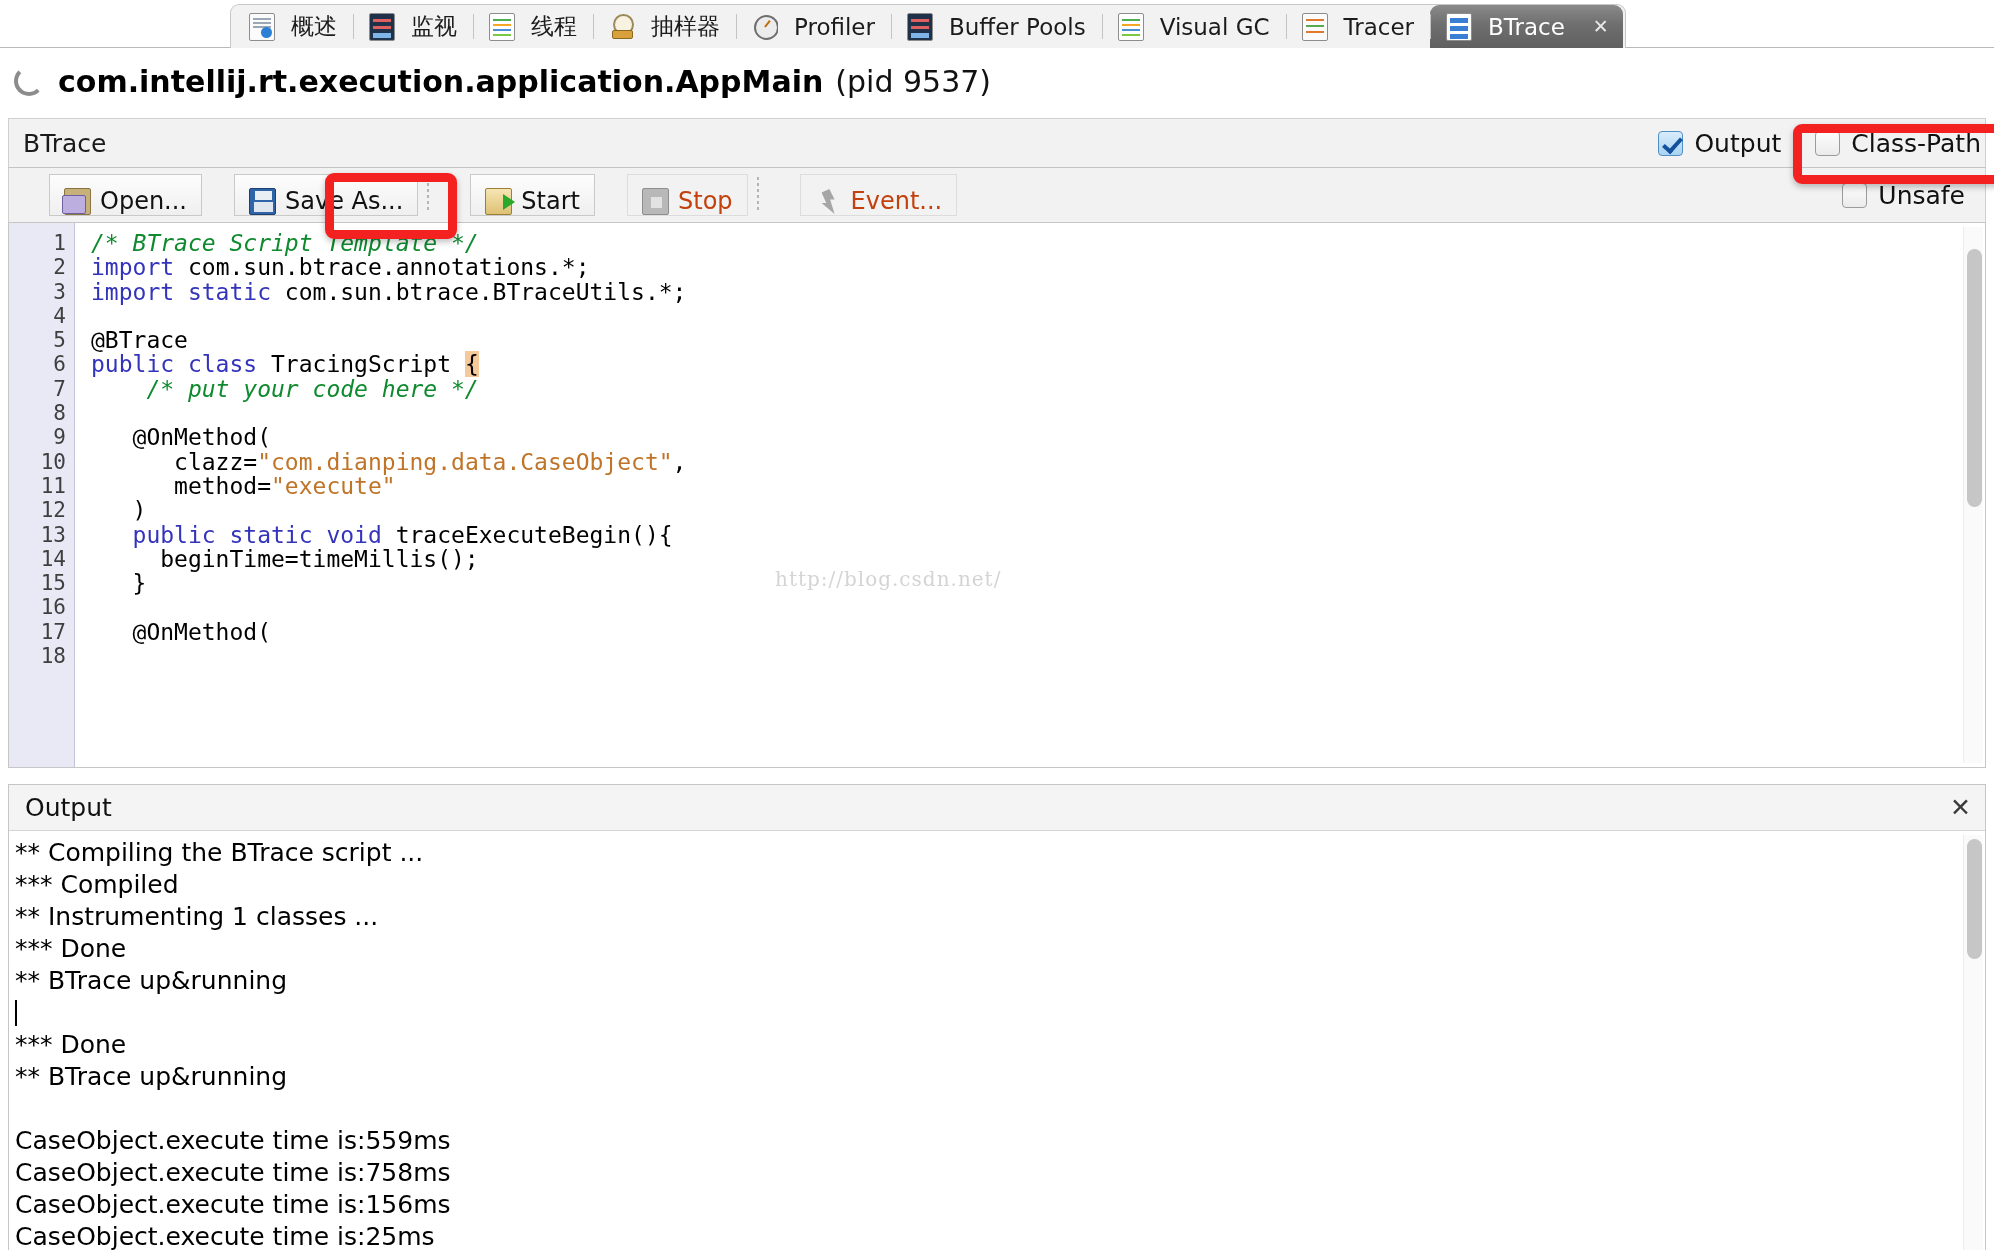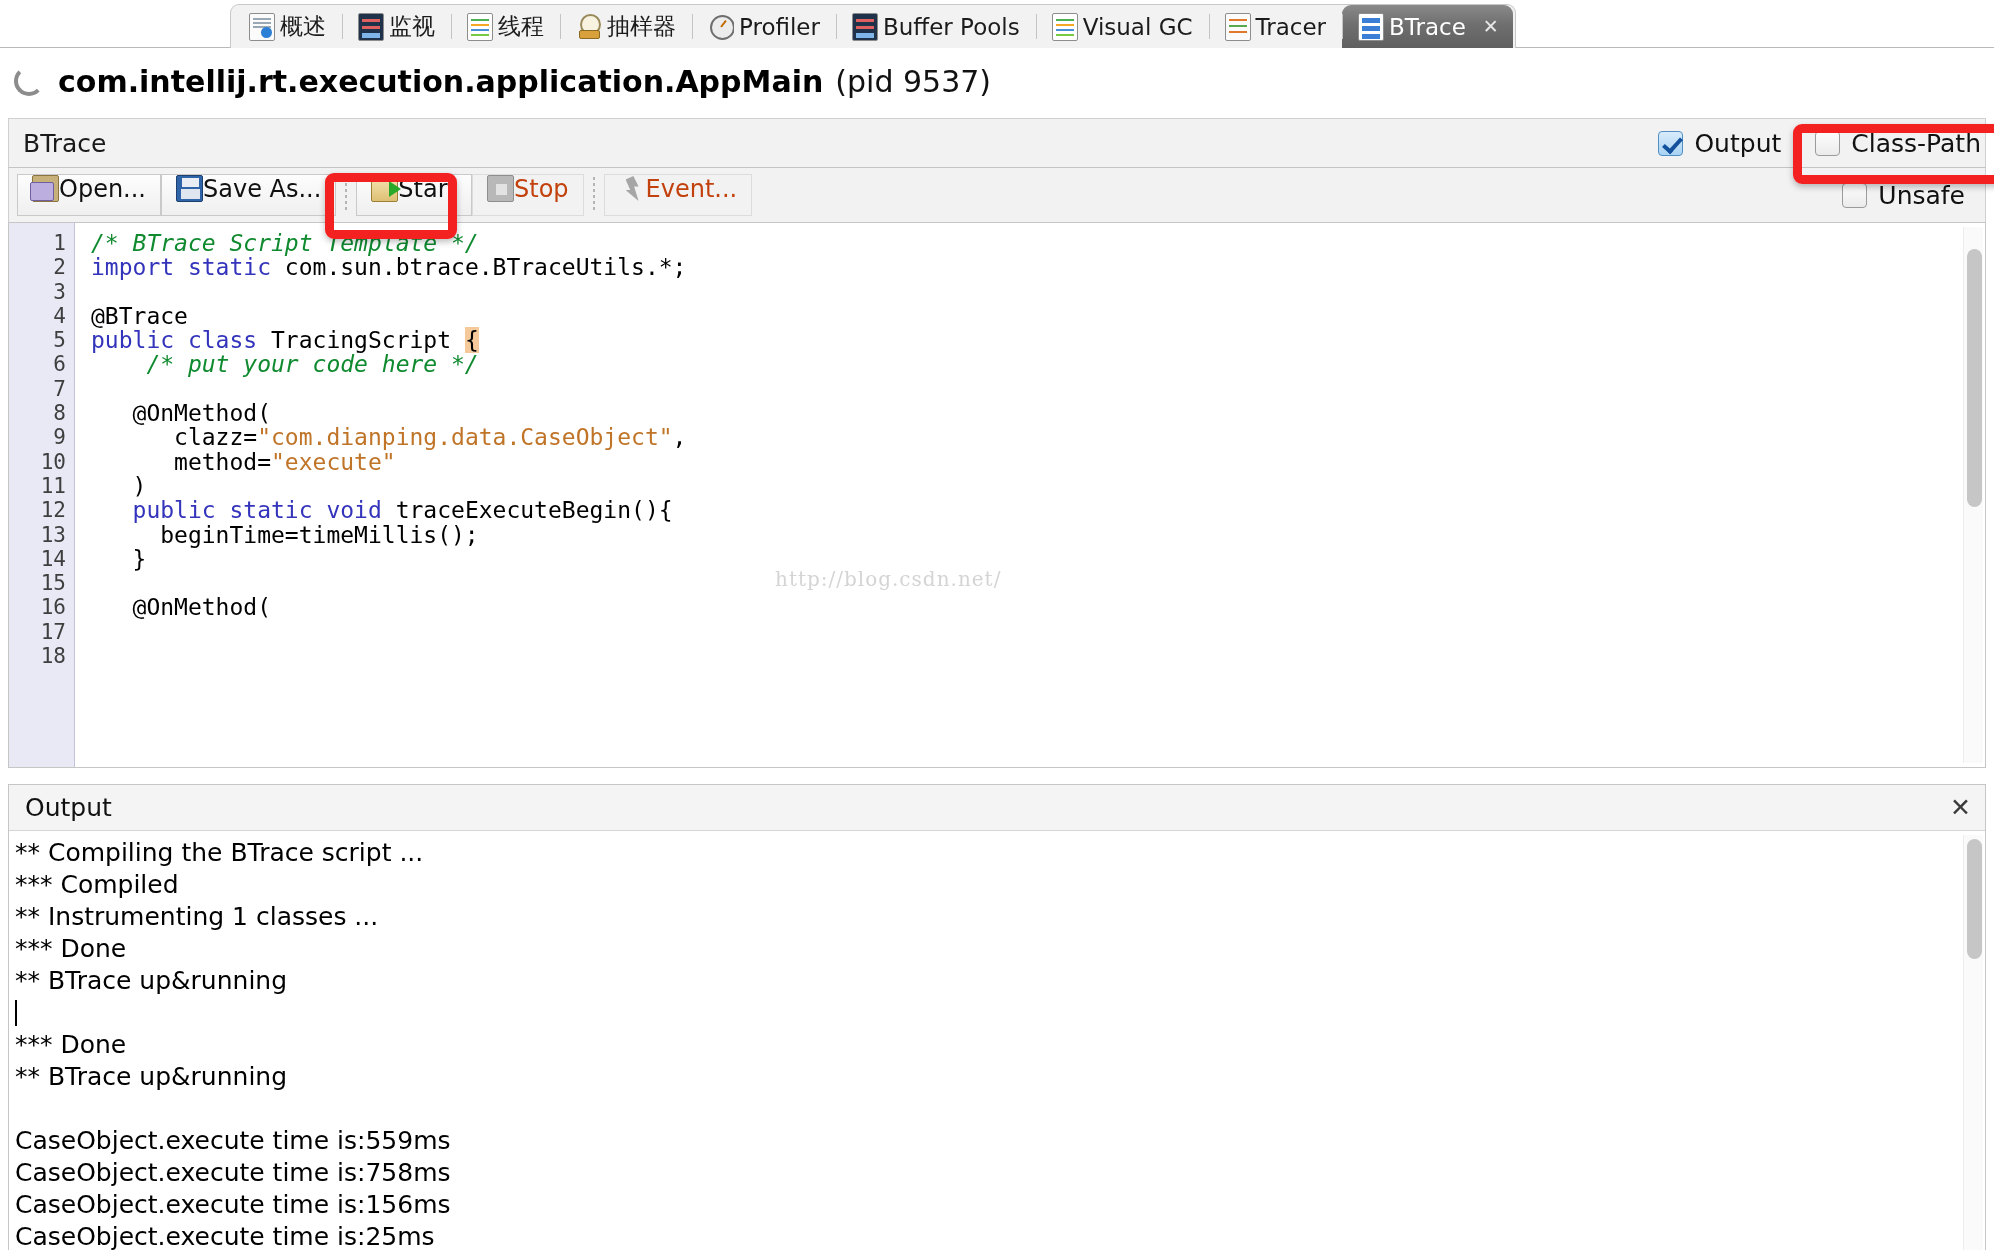--- a/index.html
+++ b/index.html
@@ -35,21 +35,21 @@
     background: #f2f2f2;
     border: 1px solid #c8c8c8;
     border-bottom: none;
     border-top-left-radius: 9px;
     border-top-right-radius: 9px;
     padding: 0 2px;
   }
   .tab {
     display: flex;
     align-items: center;
-    gap: 5px;
+    gap: 16px;
     padding: 0 16px;
     font-size: 23px;
     color: #1b1b1b;
     position: relative;
     white-space: nowrap;
     background: transparent;
   }
   .tab + .tab::before {
     content: "";
     position: absolute;
@@ -226,28 +226,30 @@
     width: 1978px; height: 54px;
     background: #f2f2f2;
     border-left: 1px solid #d0d0d0;
     border-right: 1px solid #d0d0d0;
     display: flex;
     align-items: center;
     padding-left: 8px;
   }
   .tbtn {
     display: flex;
-    align-items: flex-start;
+    align-items: flex-end;
+    gap: 9px;
     height: 42px;
     padding: 0 14px;
     border: 1px solid #c9c9c9;
     background: linear-gradient(to bottom, #fdfdfd, #efefef);
     font-size: 24px;
     color: #111111;
     white-space: nowrap;
+    margin-left: 32px;
   }
   .tbtn.disabled { color: #c2410c; background: #f2f2f2; border-color: #dcdcdc; }
   .tsep {
     width: 2px; height: 36px;
     margin: 0 9px;
     background: repeating-linear-gradient(to bottom, #b4b4b4 0 3px, transparent 3px 6px);
     flex: 0 0 auto;
   }
   .tb-icon { width: 27px; height: 27px; position: relative; flex: 0 0 auto; }
   .ic-open { background:#c8b07a; border:1px solid #8a7540; border-radius:2px; }
@@ -570,20 +572,21 @@
         <div>13</div>
         <div>14</div>
         <div>15</div>
         <div>16</div>
         <div>17</div>
         <div>18</div>
       </div>
 
       <div class="codearea">
         <div class="codeline cm">/* BTrace Script Template */</div>
+        <div class="codeline"><span class="kw">import</span> com.sun.btrace.annotations.*;</div>
         <div class="codeline"><span class="kw">import static</span> com.sun.btrace.BTraceUtils.*;</div>
         <div class="codeline">&nbsp;</div>
         <div class="codeline">@BTrace</div>
         <div class="codeline"><span class="kw">public class</span> TracingScript <span class="br">{</span></div>
         <div class="codeline cm">    /* put your code here */</div>
         <div class="codeline">&nbsp;</div>
         <div class="codeline">   @OnMethod(</div>
         <div class="codeline">      clazz=<span class="st">"com.dianping.data.CaseObject"</span>,</div>
         <div class="codeline">      method=<span class="st">"execute"</span></div>
         <div class="codeline">   )</div>

